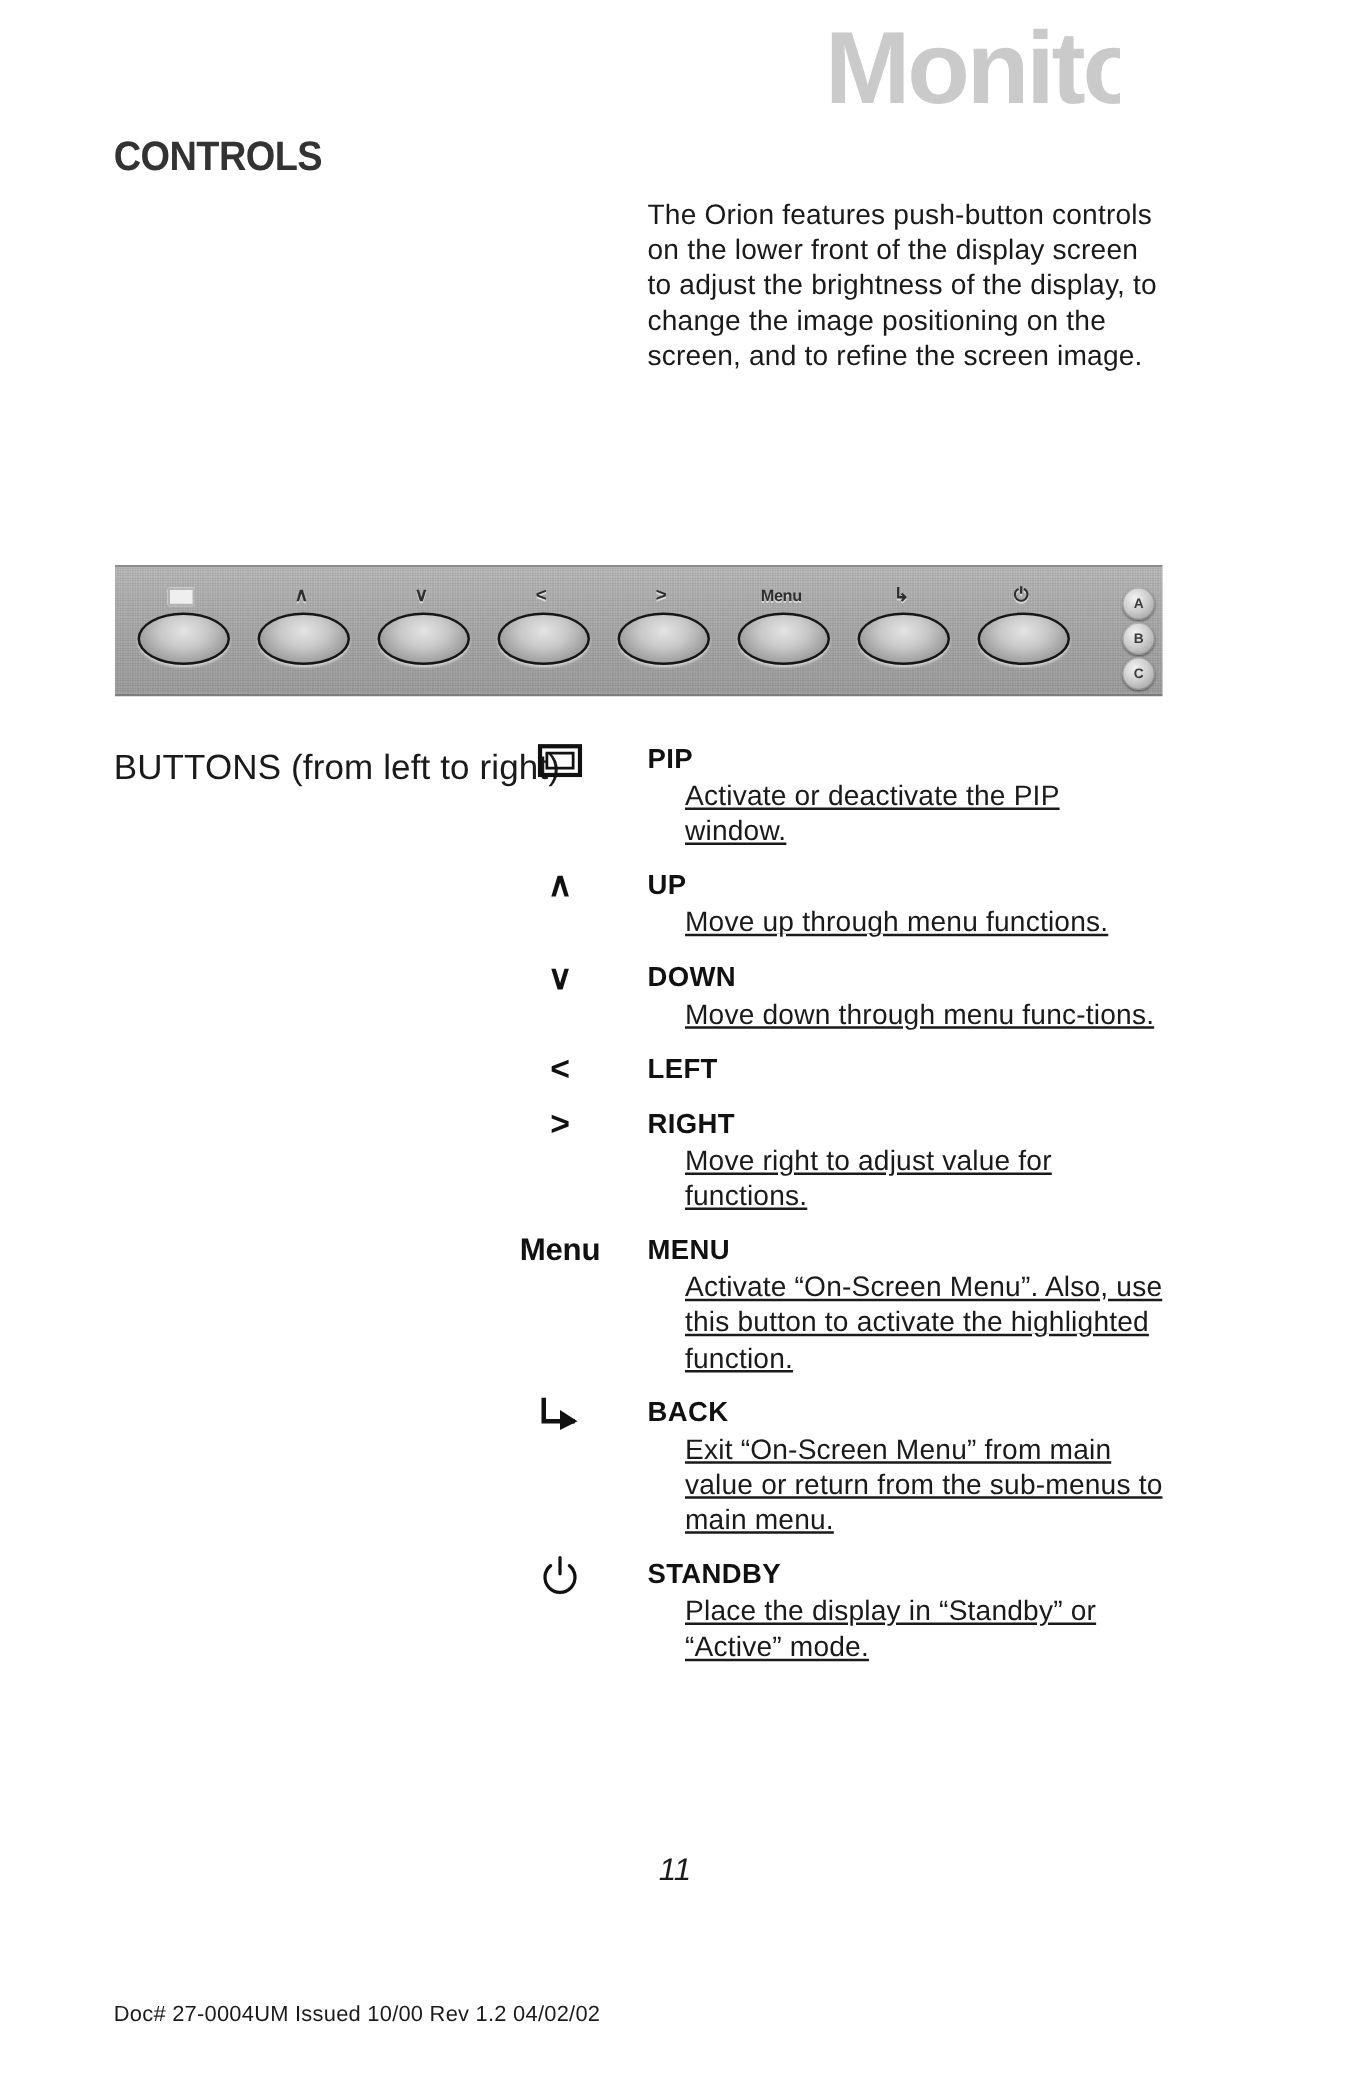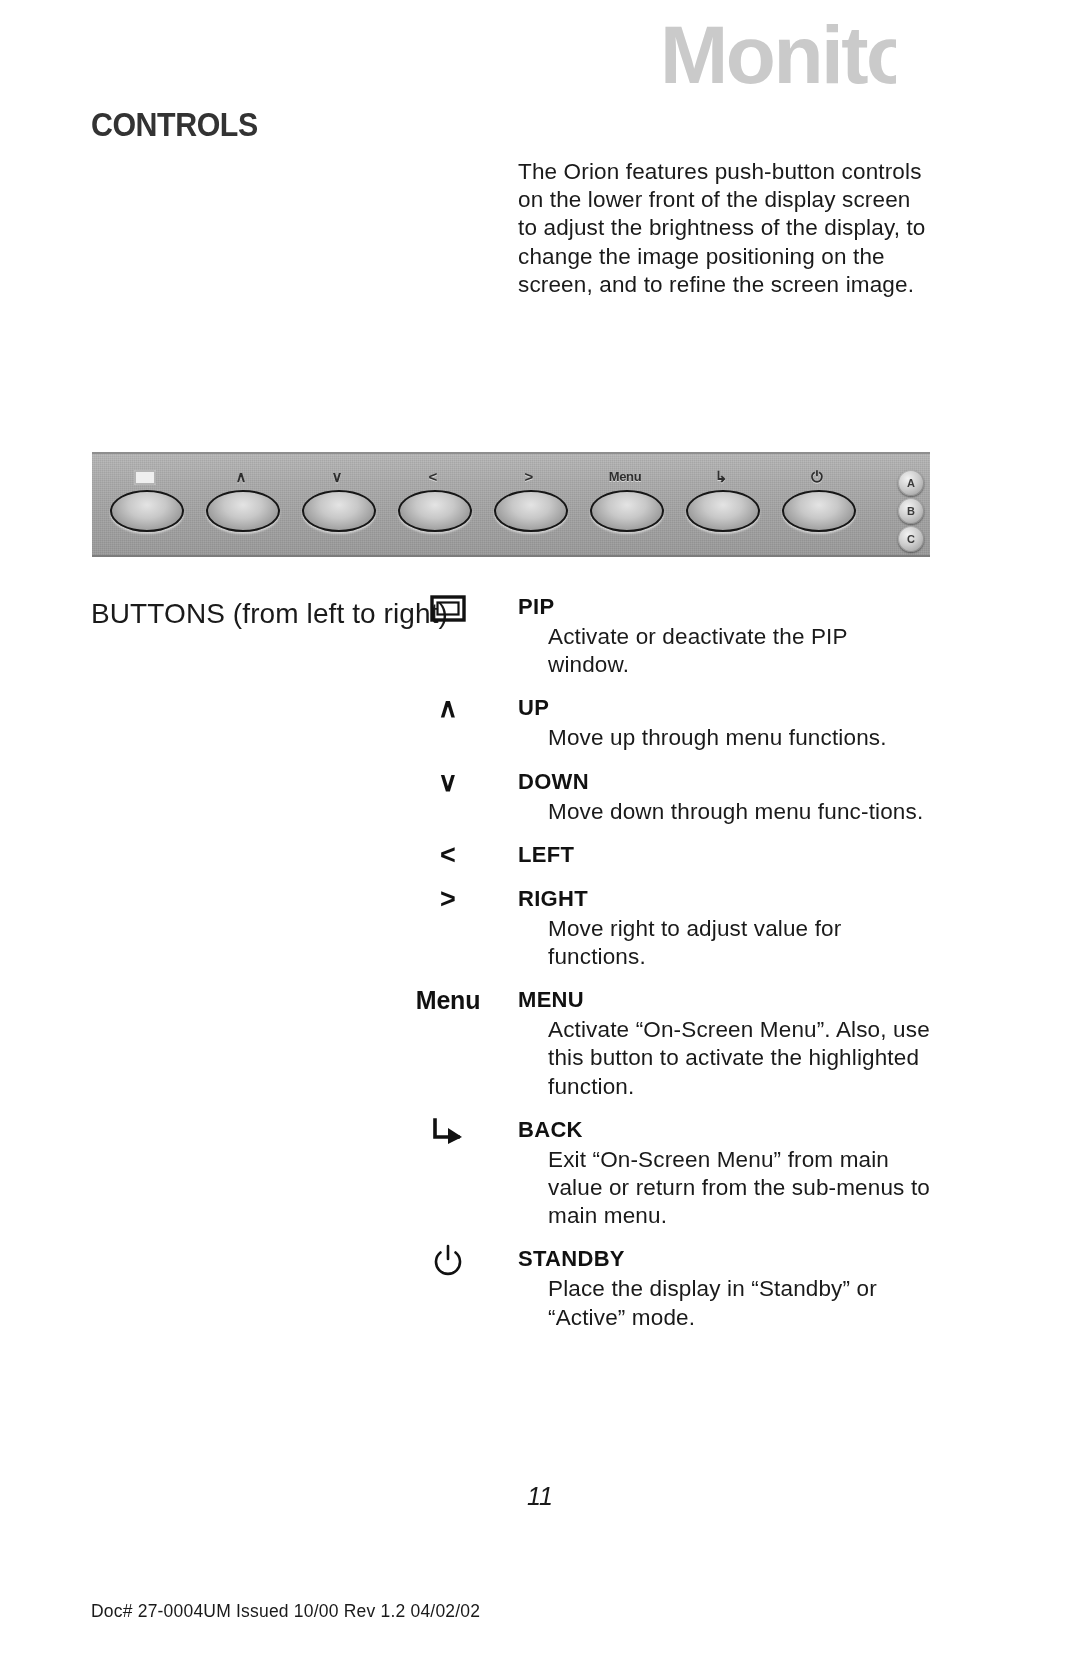--- a/index.html
+++ b/index.html
@@ -197,20 +197,21 @@
   }
   .btn-entry-desc {
     position: relative;
     left: 548px;
     width: 382px;
     font-size: 22.5px;
     line-height: 28.2px;
     letter-spacing: 0.15px;
     color: #1a1a1a;
     margin-top: 1px;
+    text-decoration: underline;
   }
 
   
   #page-number {
     position: absolute;
     left: 0;
     top: 1482px;
     width: 1080px;
     text-align: center;
     font-size: 25px;

